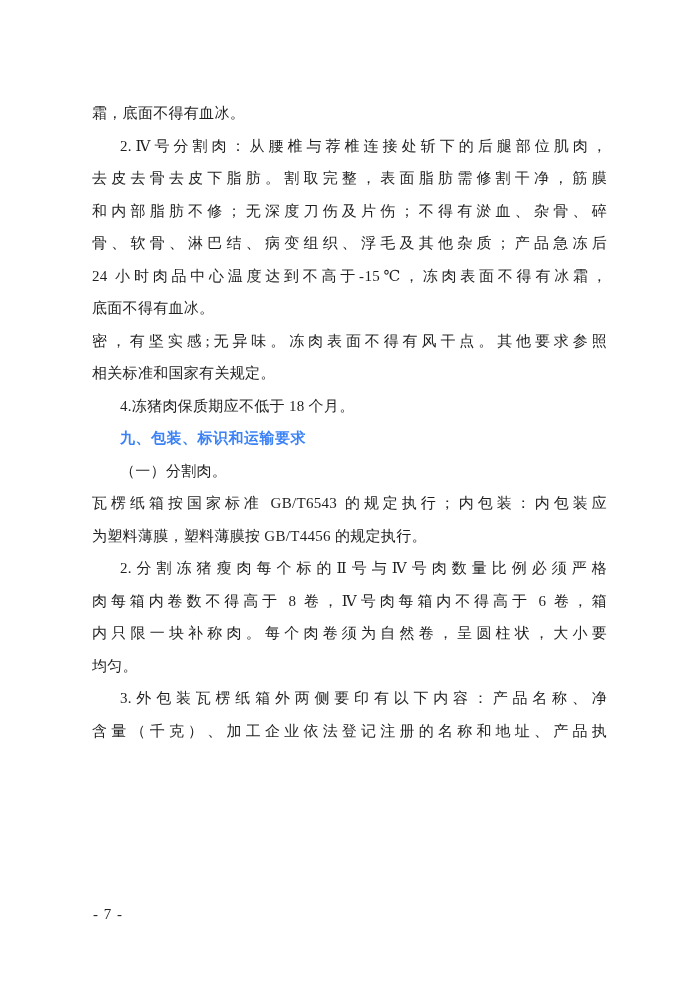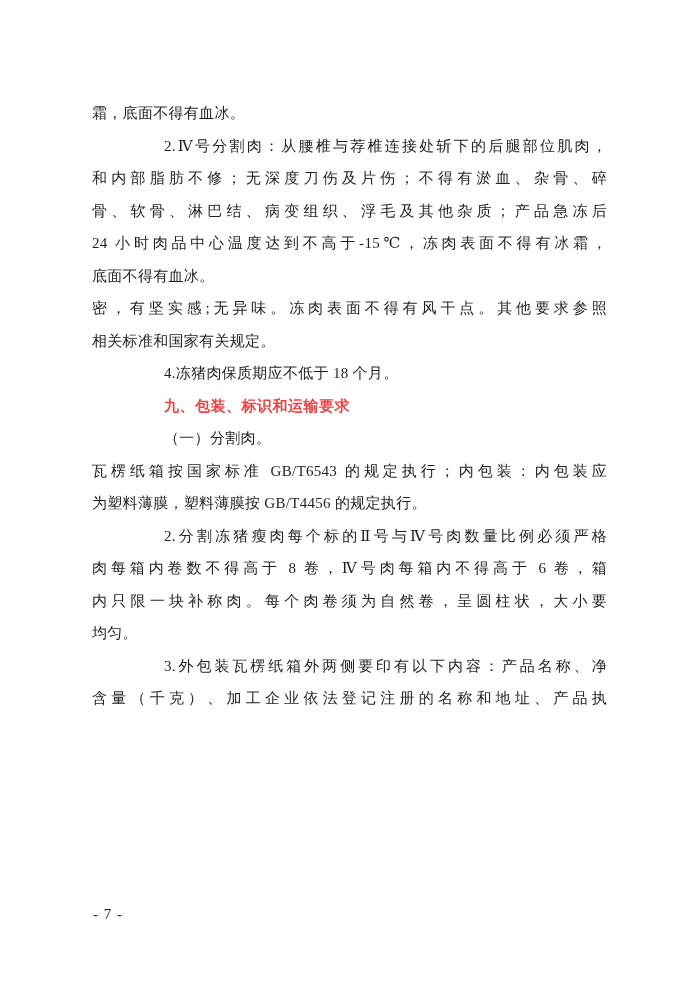--- a/index.html
+++ b/index.html
@@ -32,45 +32,45 @@
     text-justify: inter-character;
     letter-spacing: 0.3px;
   }
   .ln.fill {
     white-space: normal;
     word-break: break-all;
     text-align-last: justify;
   }
   .ln.ind {
     text-indent: 28px;
-    margin-left: 44px;
   }
   .ln.head {
     font-family: "Liberation Sans", "DejaVu Sans", sans-serif;
     font-weight: 700;
-    color: #ef4444;
+    color: #3b82f6;
     letter-spacing: 0.5px;
   }
   .footer {
     position: absolute;
     left: 93px;
     top: 906px;
     font-size: 15px;
     color: #1f1f1f;
     font-family: "Liberation Serif", "DejaVu Serif", serif;
     letter-spacing: 1px;
   }
 </style>
 </head>
 <body>
 
 <div class="page">
   <div class="content">
     <div class="ln">霜，底面不得有血冰。</div>
     <div class="ln ind fill">2.Ⅳ号分割肉：从腰椎与荐椎连接处斩下的后腿部位肌肉，</div>
+    <div class="ln fill">去皮去骨去皮下脂肪。割取完整，表面脂肪需修割干净，筋膜</div>
     <div class="ln fill">和内部脂肪不修；无深度刀伤及片伤；不得有淤血、杂骨、碎</div>
     <div class="ln fill">骨、软骨、淋巴结、病变组织、浮毛及其他杂质；产品急冻后</div>
     <div class="ln fill">24 小时肉品中心温度达到不高于-15℃，冻肉表面不得有冰霜，</div>
     <div class="ln">底面不得有血冰。</div>
     <div class="ln fill">密，有坚实感;无异味。冻肉表面不得有风干点。其他要求参照</div>
     <div class="ln">相关标准和国家有关规定。</div>
     <div class="ln ind">4.冻猪肉保质期应不低于 18 个月。</div>
     <div class="ln ind head">九、包装、标识和运输要求</div>
     <div class="ln ind">（一）分割肉。</div>
     <div class="ln fill">瓦楞纸箱按国家标准 GB/T6543 的规定执行；内包装：内包装应</div>

